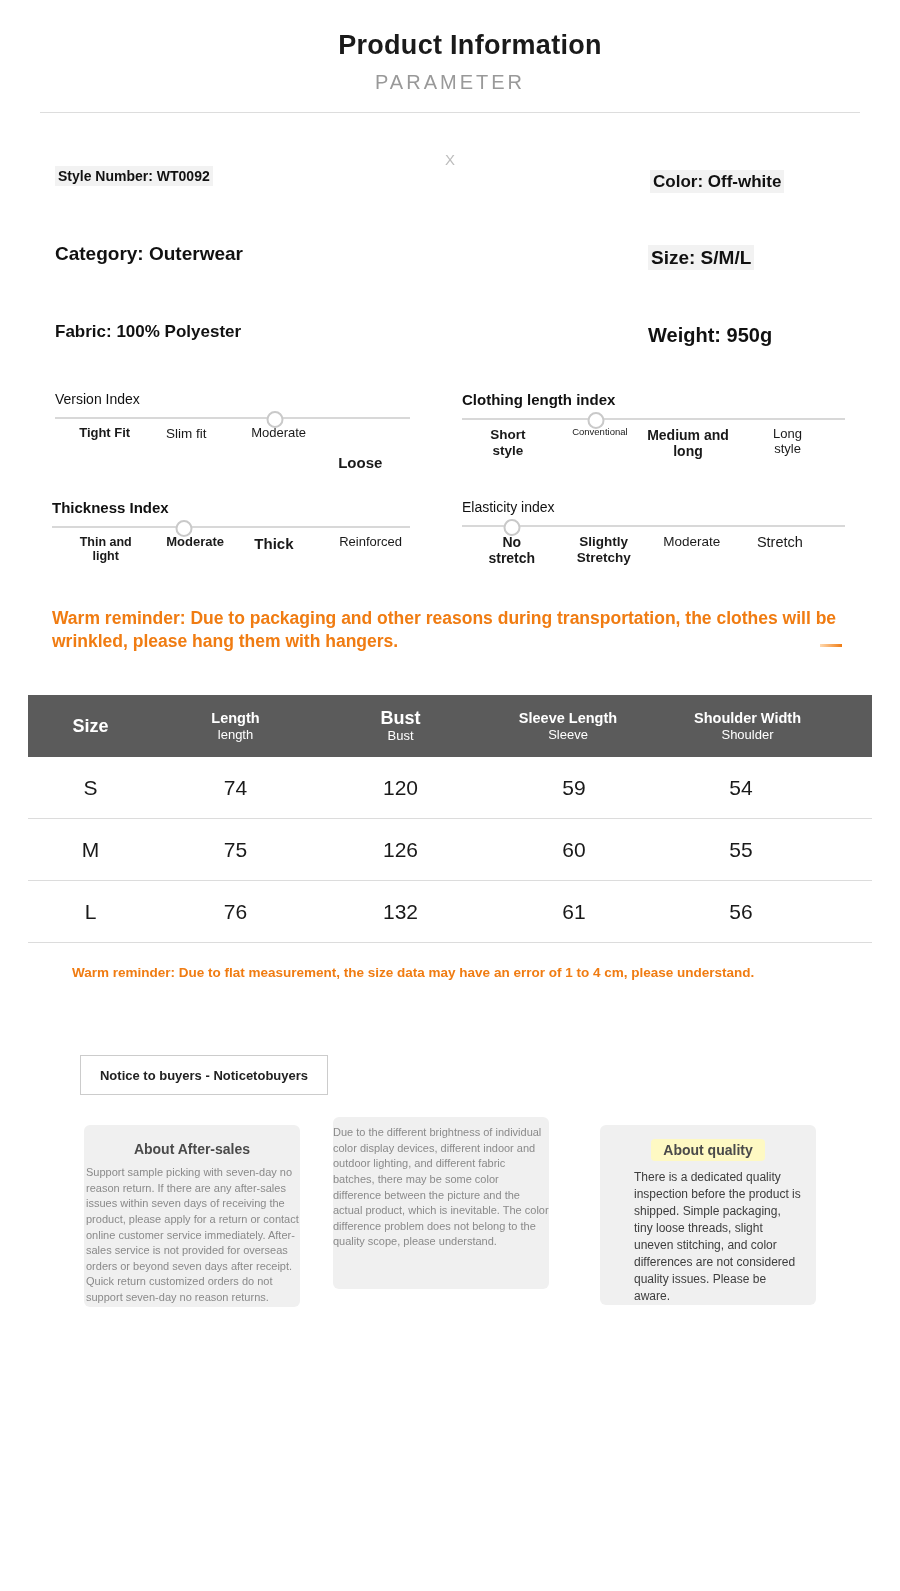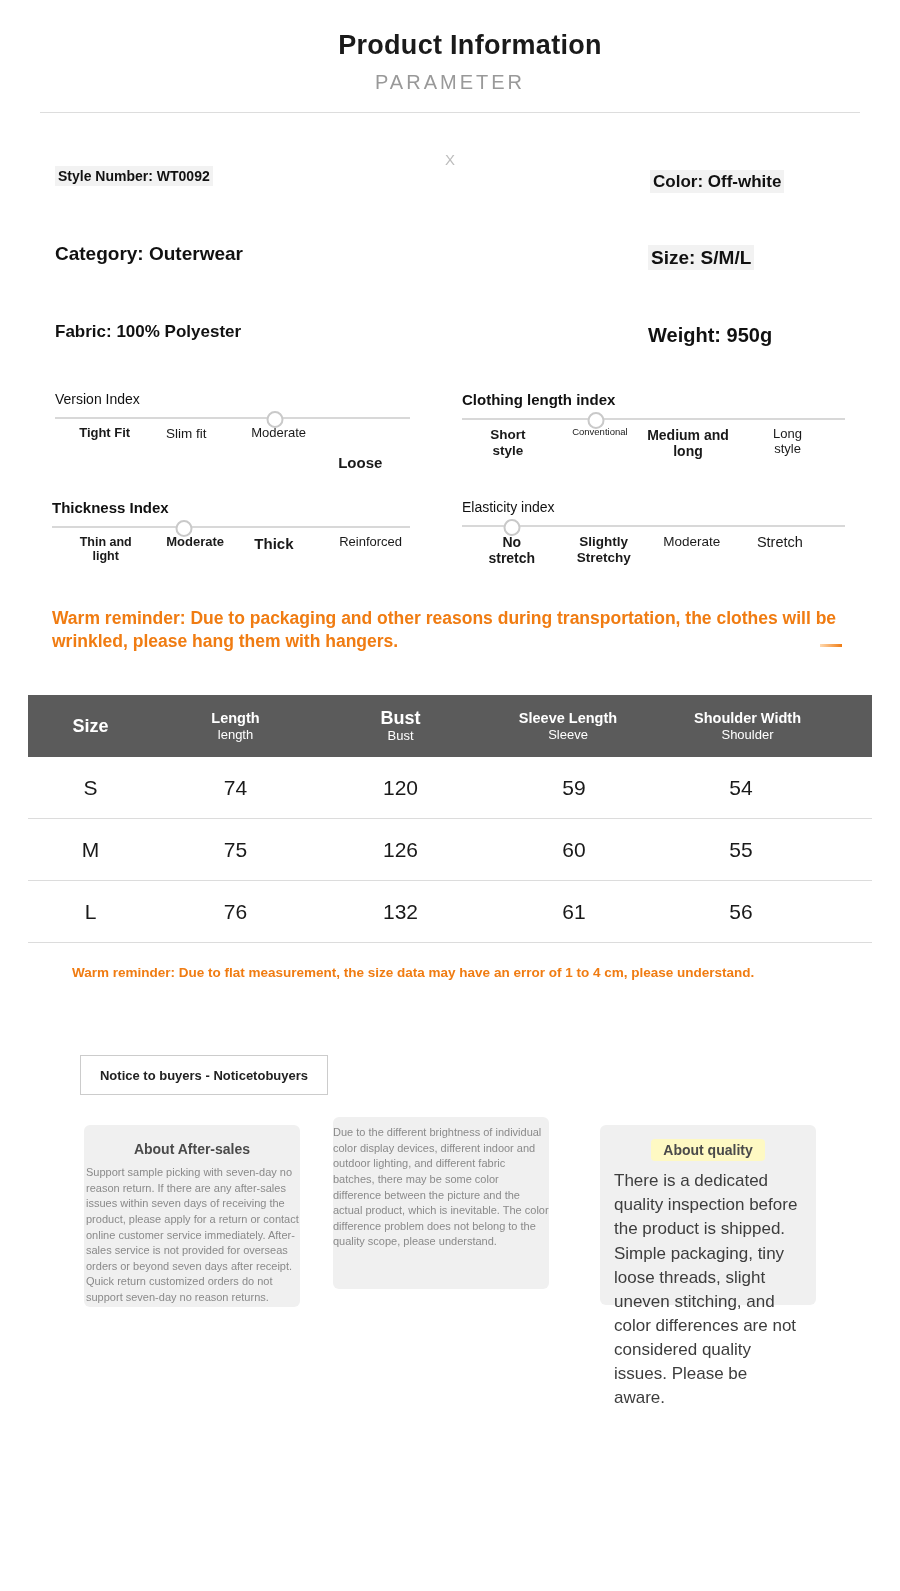--- a/index.html
+++ b/index.html
@@ -228,21 +228,21 @@
     padding: 3px 12px;
     margin: 14px auto 0 auto;
   }
   .card-title-wrap { text-align: center; }
   .card-body {
     padding: 8px 14px 0 14px;
     font-size: 11px;
     line-height: 1.42;
     color: #8a8a8a;
   }
-  .card-body.dark { color: #3d3d3d; font-size: 17px; }
+  .card-body.dark { color: #3d3d3d; font-size: 12px; margin-left: 20px; }
 
   .card-after   { left: 84px;  top: 8px;  width: 216px; height: 182px; }
   .card-color   { left: 333px; top: 0px;  width: 216px; height: 172px; }
   .card-quality { left: 600px; top: 8px;  width: 216px; height: 180px; }
 
   .card-after .card-body,
   .card-color .card-body { padding-left: 0; padding-right: 0; width: 216px; }
   .card-after .card-body { padding-left: 2px; }
 </style>
 </head>

